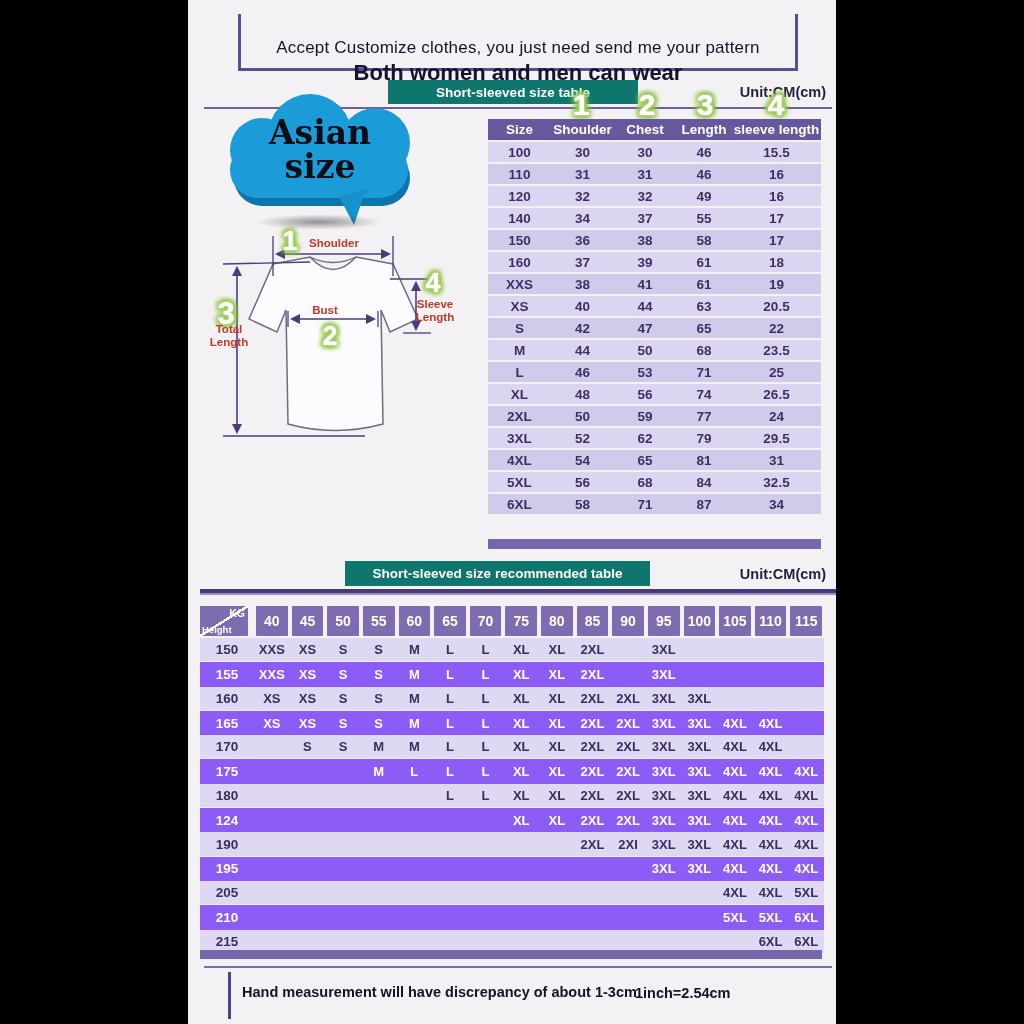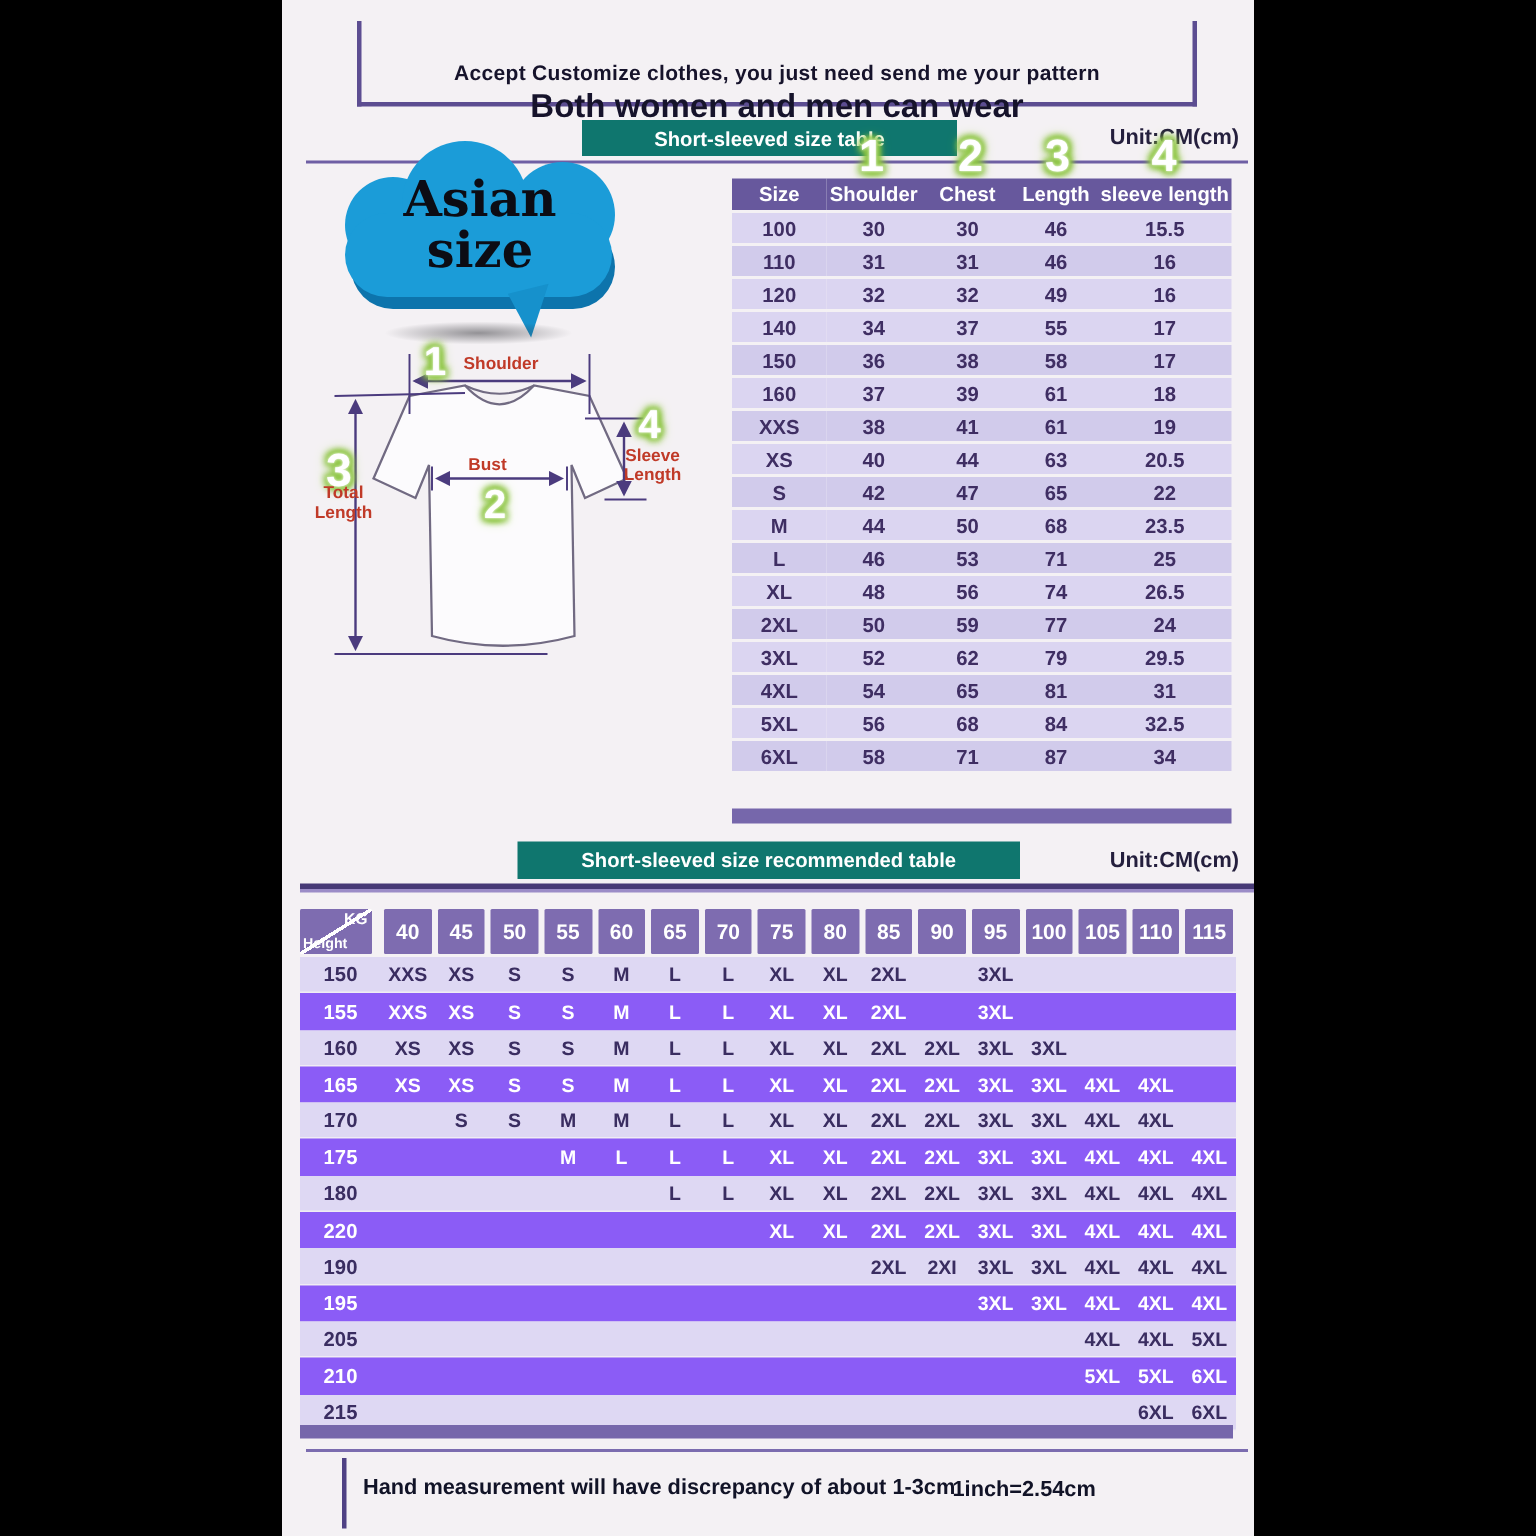--- a/index.html
+++ b/index.html
@@ -4,27 +4,27 @@
 <style>
   html,body{margin:0;padding:0;width:1024px;height:1024px;overflow:hidden;background:#000;
     font-family:"Liberation Sans",sans-serif;}
   .stage{position:absolute;left:188px;top:0;width:648px;height:1024px;background:#f4f1f4;}
   .abs{position:absolute;}
 
   
   .top-box{left:50px;top:14px;width:554px;height:54px;
     border-left:3px solid #5c4d91;border-right:3px solid #5c4d91;border-bottom:3px solid #5c4d91;
     display:flex;flex-direction:column;justify-content:center;align-items:center;}
-  .top-box .t1{font-size:14px;font-weight:700;color:#16132b;letter-spacing:.2px;margin-top:42px;}
+  .top-box .t1{font-size:17px;font-weight:400;color:#16132b;letter-spacing:.2px;margin-top:42px;}
   .top-box .t2{font-size:22px;font-weight:700;color:#16132b;margin-top:2px;}
 
   
   .banner{background:#0f766e;color:#fff;font-weight:700;display:flex;align-items:center;justify-content:center;}
   .banner1{left:200px;top:80px;width:250px;height:24px;font-size:13.5px;}
-  .banner2{left:157px;top:561px;width:335px;height:25px;font-size:13.5px;}
+  .banner2{left:157px;top:561px;width:305px;height:25px;font-size:13.5px;}
   .unit{font-size:14.5px;font-weight:700;color:#241f3d;text-align:right;width:110px;}
   .unit1{left:528px;top:84px;}
   .unit2{left:528px;top:566px;}
   .hrule1{left:16px;top:107px;width:628px;height:2px;background:#6e5fa4;}
   .dblrule{left:12px;top:589px;width:636px;height:6px;
     background:linear-gradient(#473a76 0 60%,#9b8cc7 60% 100%);}
 
   
   .glow{color:#fff;font-weight:800;
     text-shadow:0 0 2px #fff,0 0 4px #a3d468,0 0 6px #8cc43f,0 0 9px #8cc43f,
@@ -469,21 +469,21 @@
           <div class="rec-cell">XL</div>
           <div class="rec-cell">2XL</div>
           <div class="rec-cell">2XL</div>
           <div class="rec-cell">3XL</div>
           <div class="rec-cell">3XL</div>
           <div class="rec-cell">4XL</div>
           <div class="rec-cell">4XL</div>
           <div class="rec-cell">4XL</div>
         </div>
         <div class="rec-row dark">
-          <div class="rec-height">220</div>
+          <div class="rec-height">124</div>
           <div class="rec-cell"></div>
           <div class="rec-cell"></div>
           <div class="rec-cell"></div>
           <div class="rec-cell"></div>
           <div class="rec-cell"></div>
           <div class="rec-cell"></div>
           <div class="rec-cell"></div>
           <div class="rec-cell">XL</div>
           <div class="rec-cell">XL</div>
           <div class="rec-cell">2XL</div>

